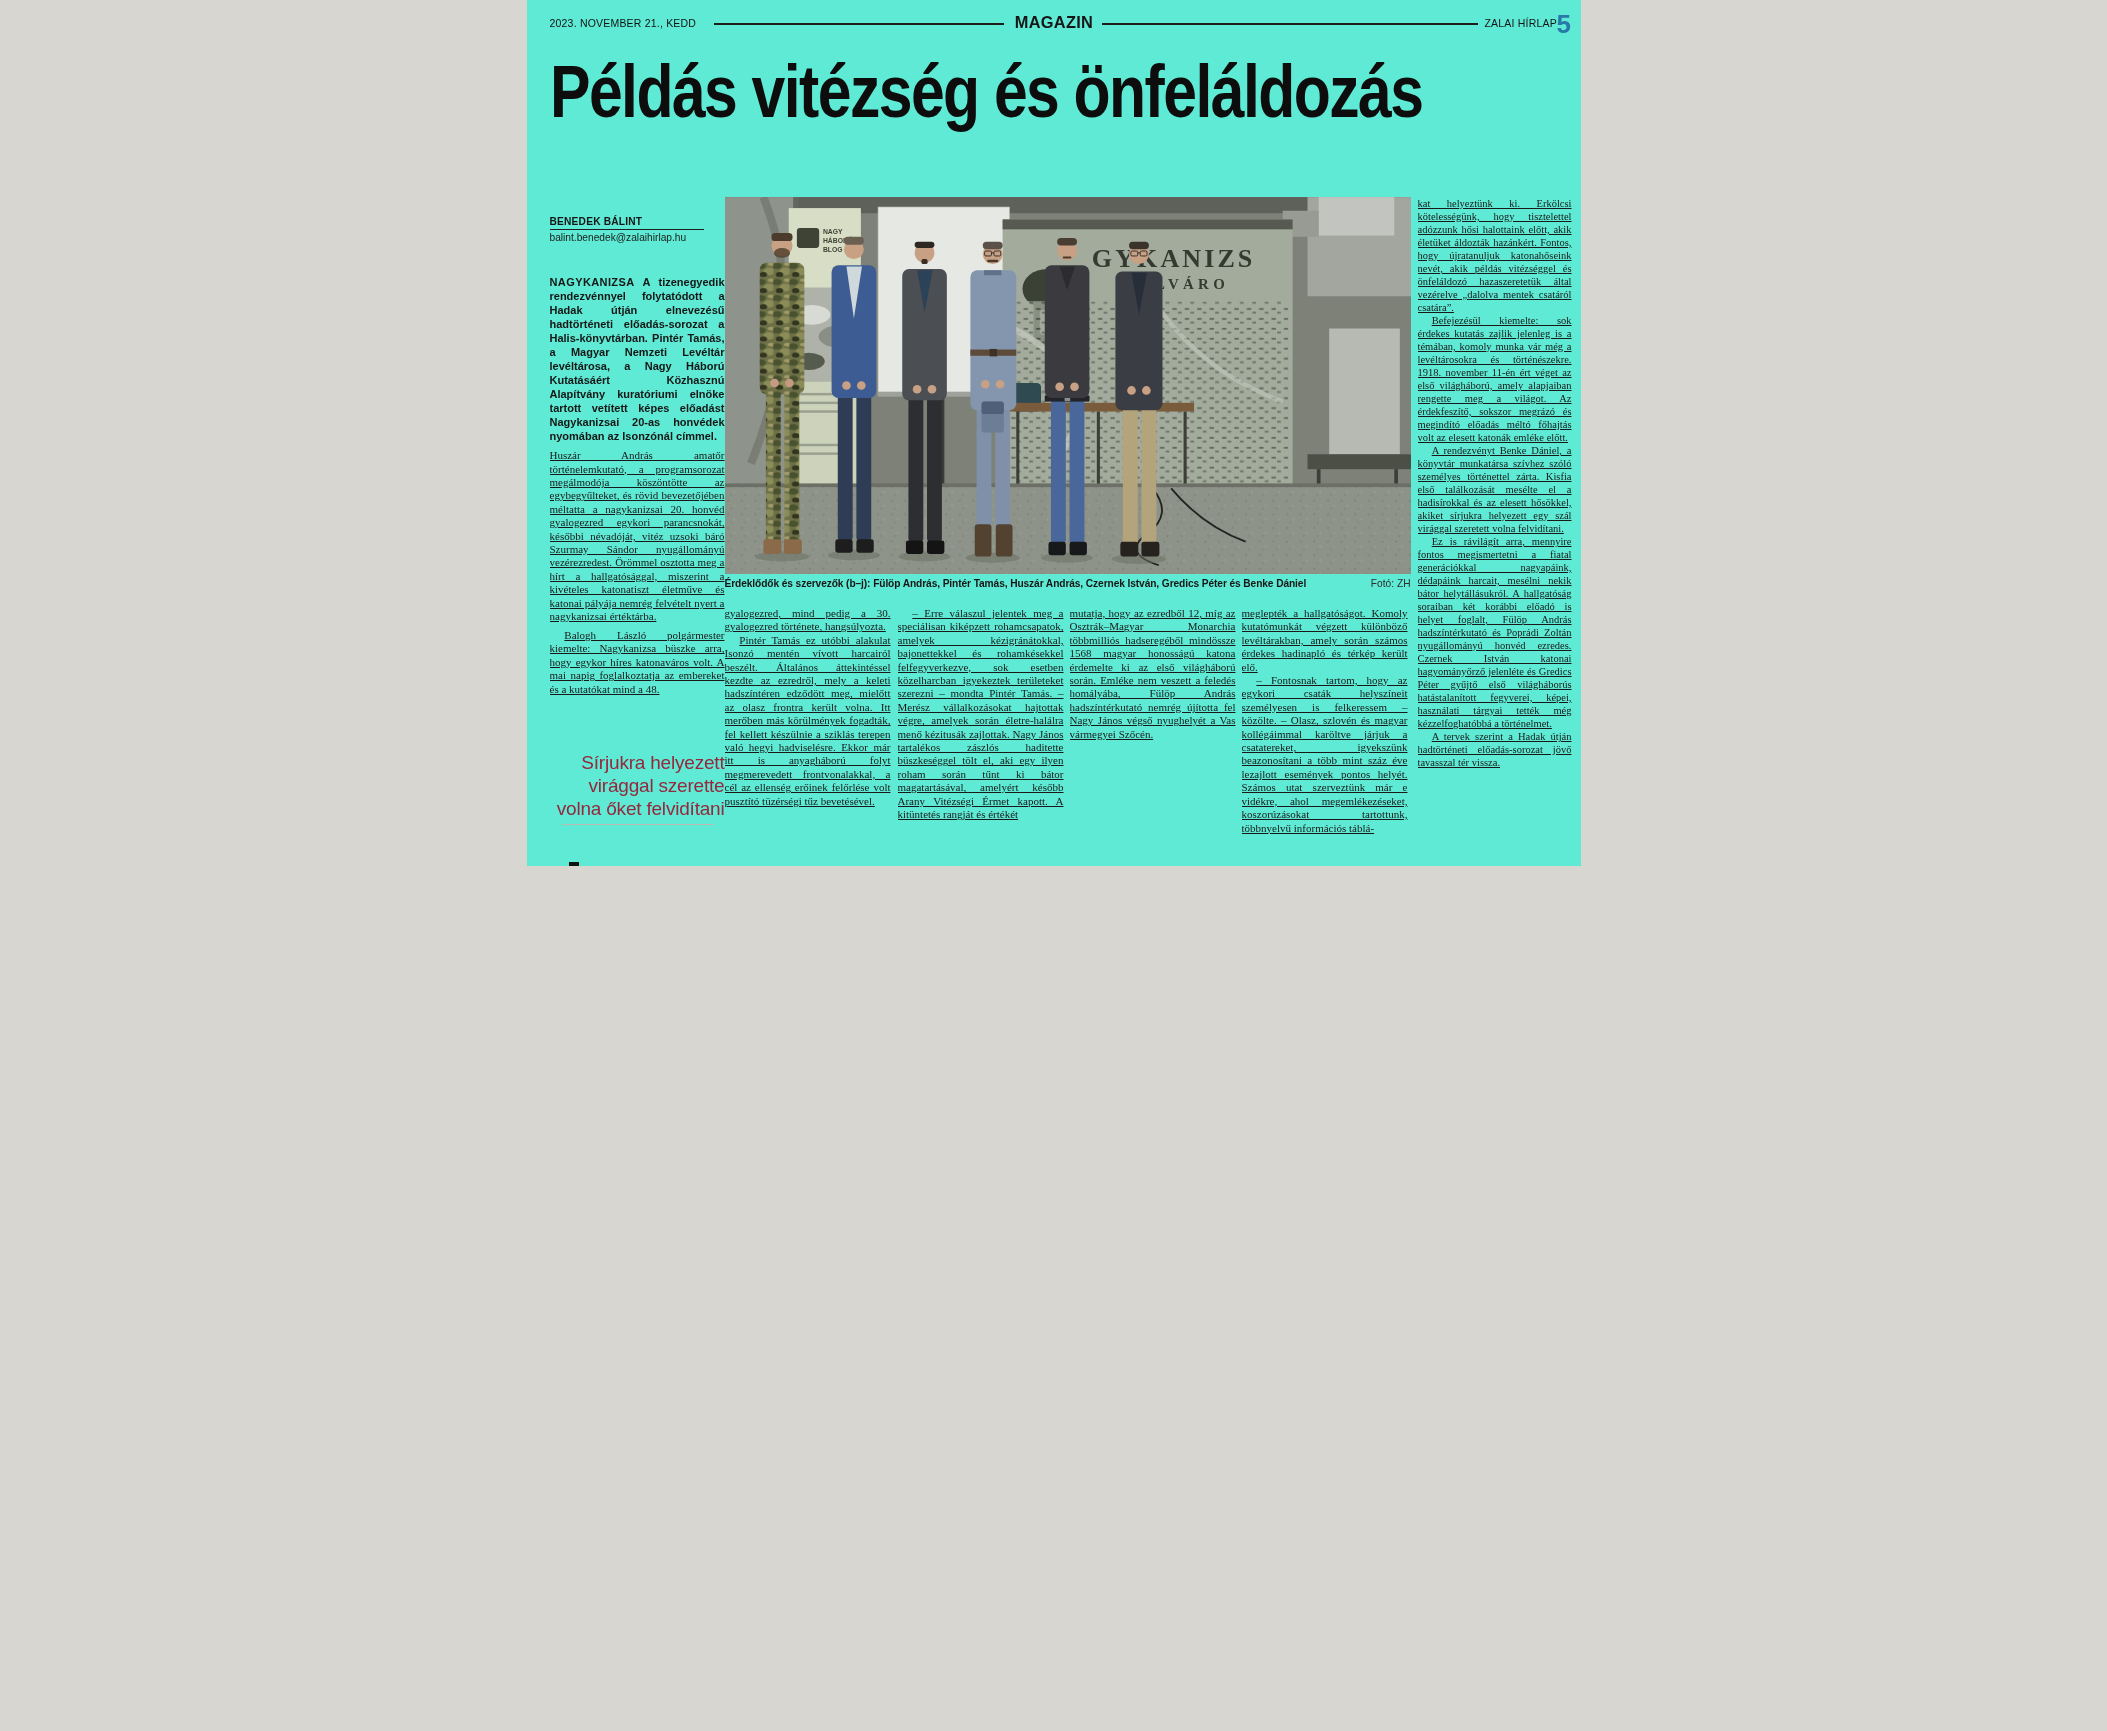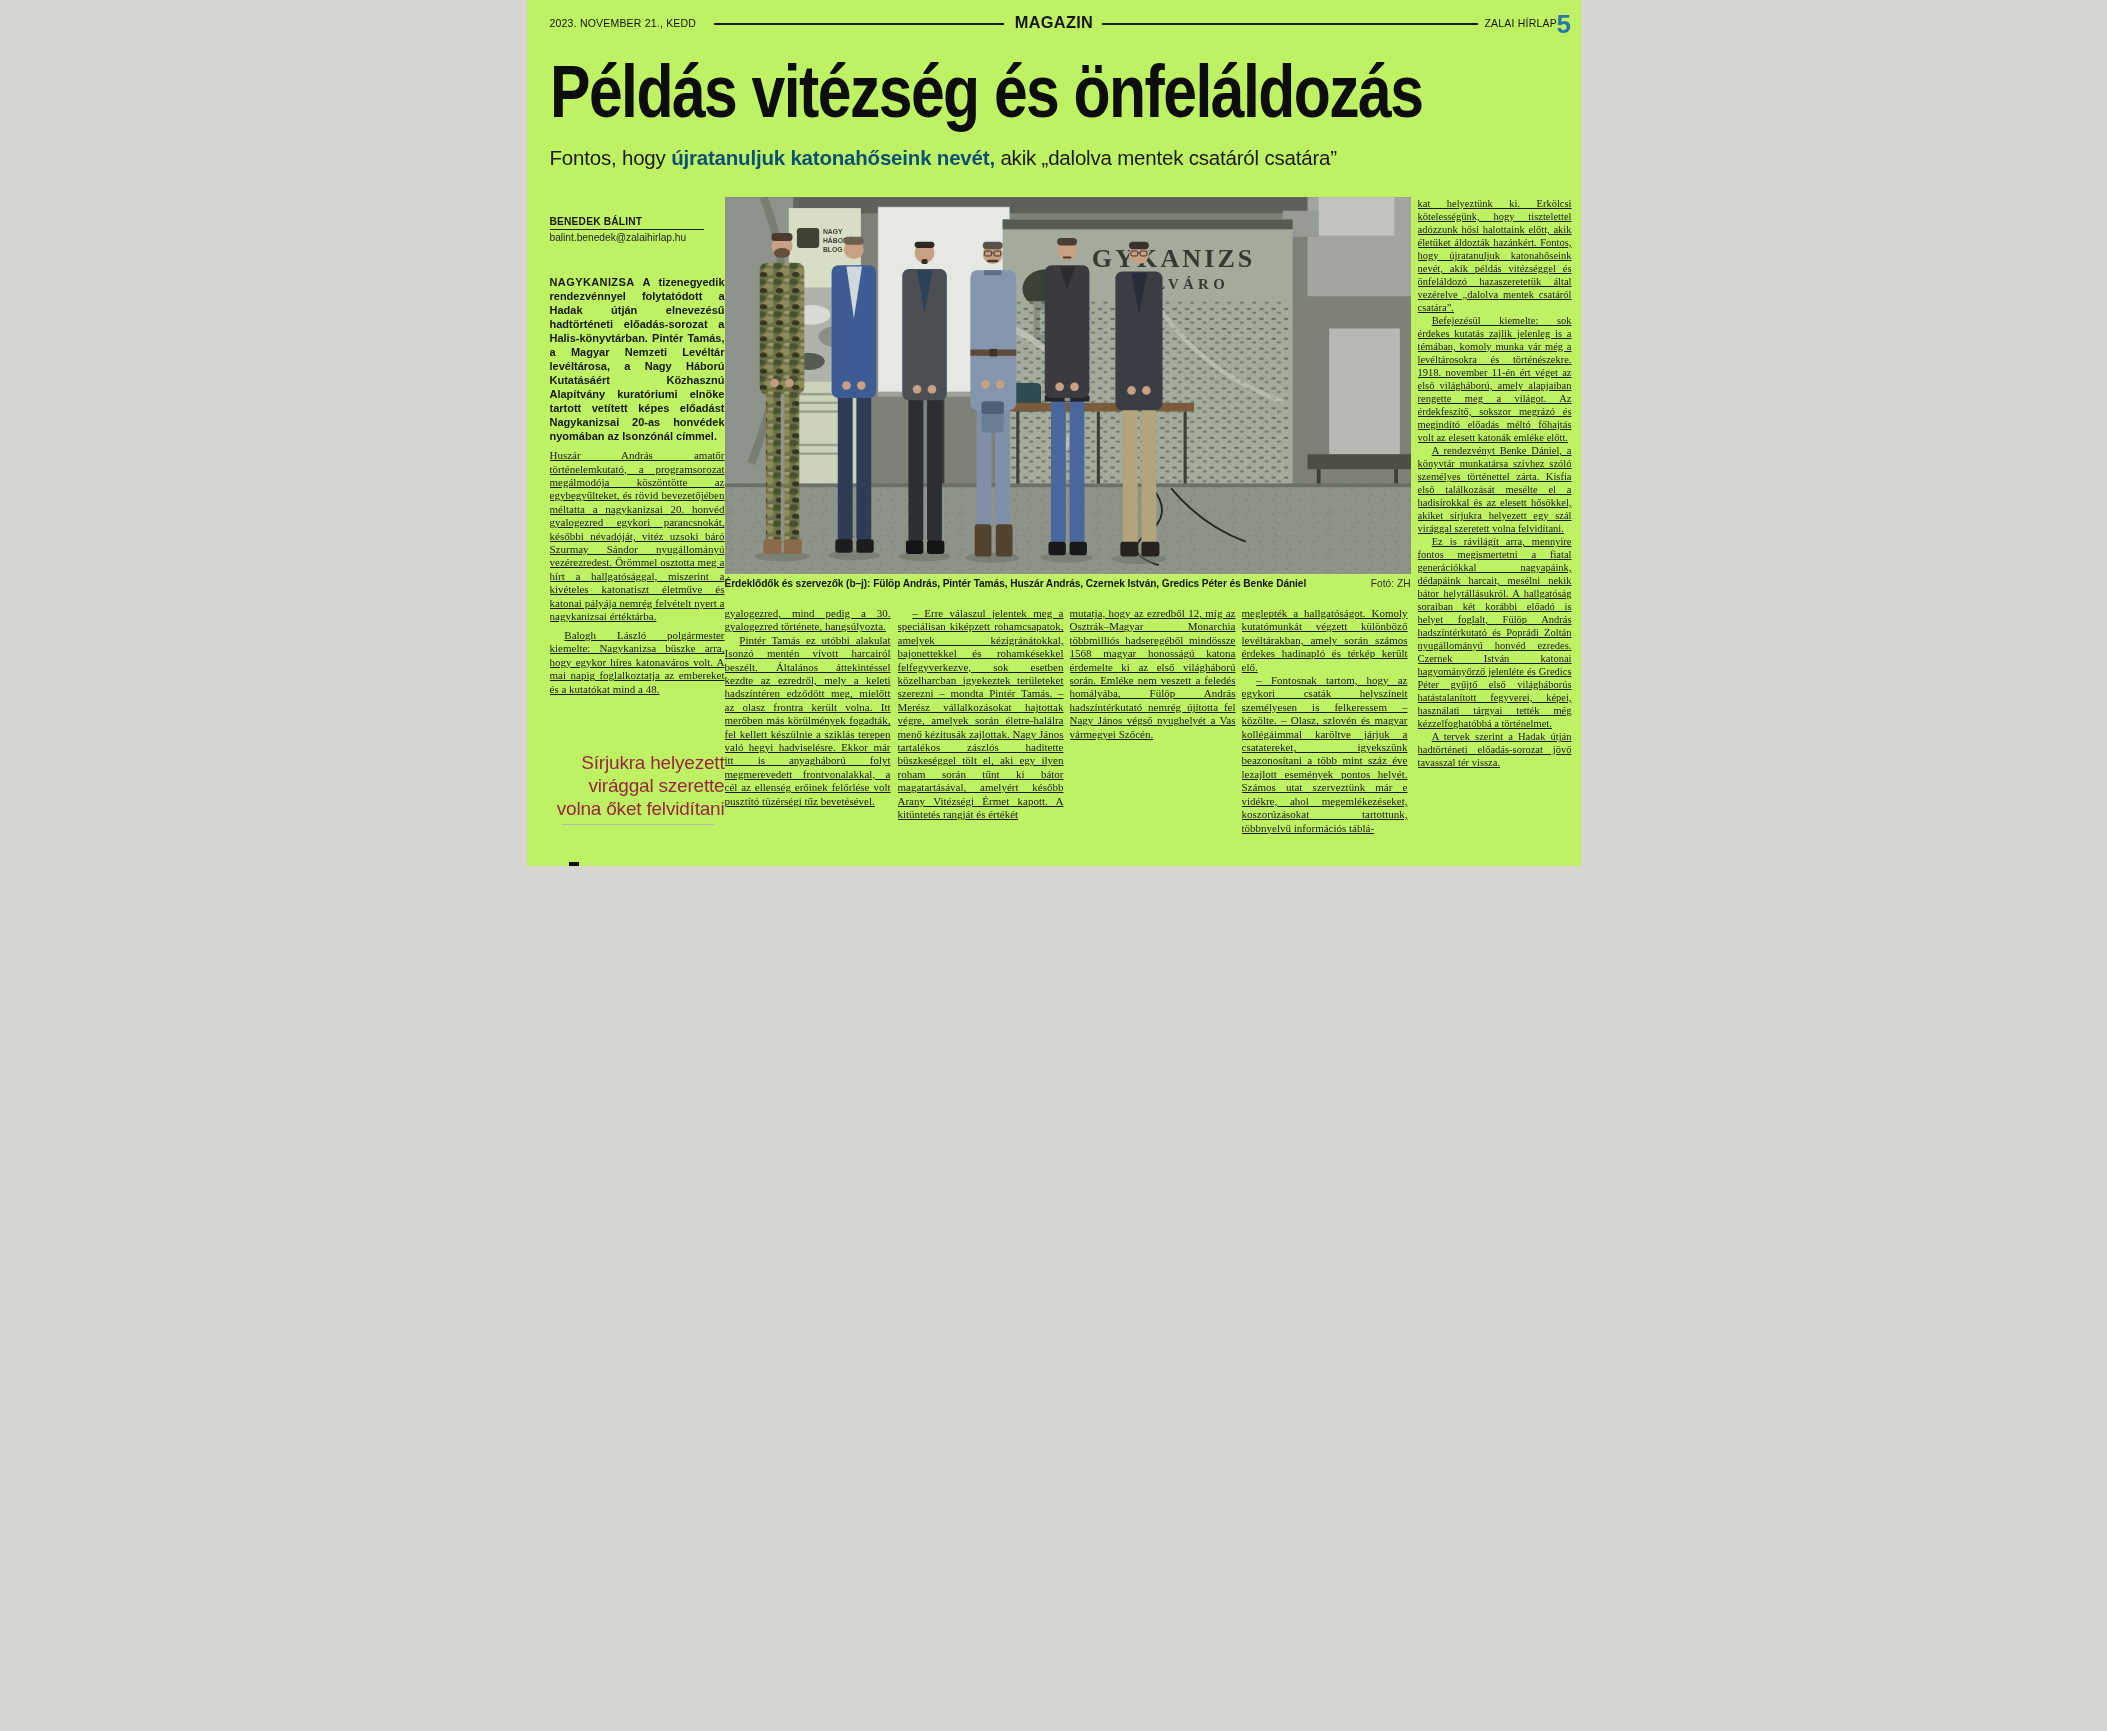--- a/index.html
+++ b/index.html
@@ -1,16 +1,16 @@
 <!DOCTYPE html>
 <html lang="hu" style="font-size:10px"><head>
 <meta charset="utf-8">
 <style>
   html,body{margin:0;padding:0;background:#d8d6d0;}
-  .page{position:relative;width:1054px;height:866px;background:#bef264;margin:0 auto;
+  .page{position:relative;width:1054px;height:866px;background:#5eead4;margin:0 auto;
         font-family:"Liberation Sans",sans-serif;color:#161616;overflow:hidden;}
   
   .hdr-date{position:absolute;left:23px;top:16.7px;font-size:10.5px;letter-spacing:0.2px;color:#121212;}
   .hdr-rule{position:absolute;top:23px;height:1.5px;background:#1c1c1c;}
   .hdr-rule.l{left:187px;width:290px;}
   .hdr-rule.r{left:575px;width:376px;}
   .hdr-section{position:absolute;left:0;right:0;top:12.4px;text-align:center;font-size:17.4px;font-weight:bold;
                letter-spacing:0.3px;transform:scaleX(.94);}
   .hdr-brand{position:absolute;left:958px;top:16.7px;font-size:10.5px;letter-spacing:0.2px;}
   .hdr-num{position:absolute;left:1030px;top:8.7px;font-size:26px;font-weight:bold;color:#2878a8;}
@@ -54,21 +54,20 @@
 <div class="page">
 
   <div class="hdr-date">2023. NOVEMBER 21., KEDD</div>
   <div class="hdr-rule l"></div>
   <div class="hdr-section">MAGAZIN</div>
   <div class="hdr-rule r"></div>
   <div class="hdr-brand">ZALAI HÍRLAP</div>
   <div class="hdr-num">5</div>
 
   <div class="headline">Példás vitézség és önfeláldozás</div>
-  <div class="subhead"><span>Fontos, hogy </span><b>újratanuljuk katonahőseink nevét,</b><span> akik „dalolva mentek csatáról csatára”</span></div>
 
   <div class="byline">
     <div class="name">BENEDEK BÁLINT</div>
     <div class="rule"></div>
     <div class="mail">balint.benedek@zalaihirlap.hu</div>
   </div>
 
   <div class="leftcol">
     <p class="lead"><span class="loc">NAGYKANIZSA</span><span> A tizenegyedik rendezvénnyel folytatódott a Hadak útján elnevezésű hadtörténeti előadás-sorozat a Halis-könyvtárban. Pintér Tamás, a Magyar Nemzeti Levéltár levéltárosa, a Nagy Háború Kutatásáért Közhasznú Alapítvány kuratóriumi elnöke tartott vetített képes előadást Nagykanizsai 20-as honvédek nyomában az Isonzónál címmel.</span></p>
     <div>

